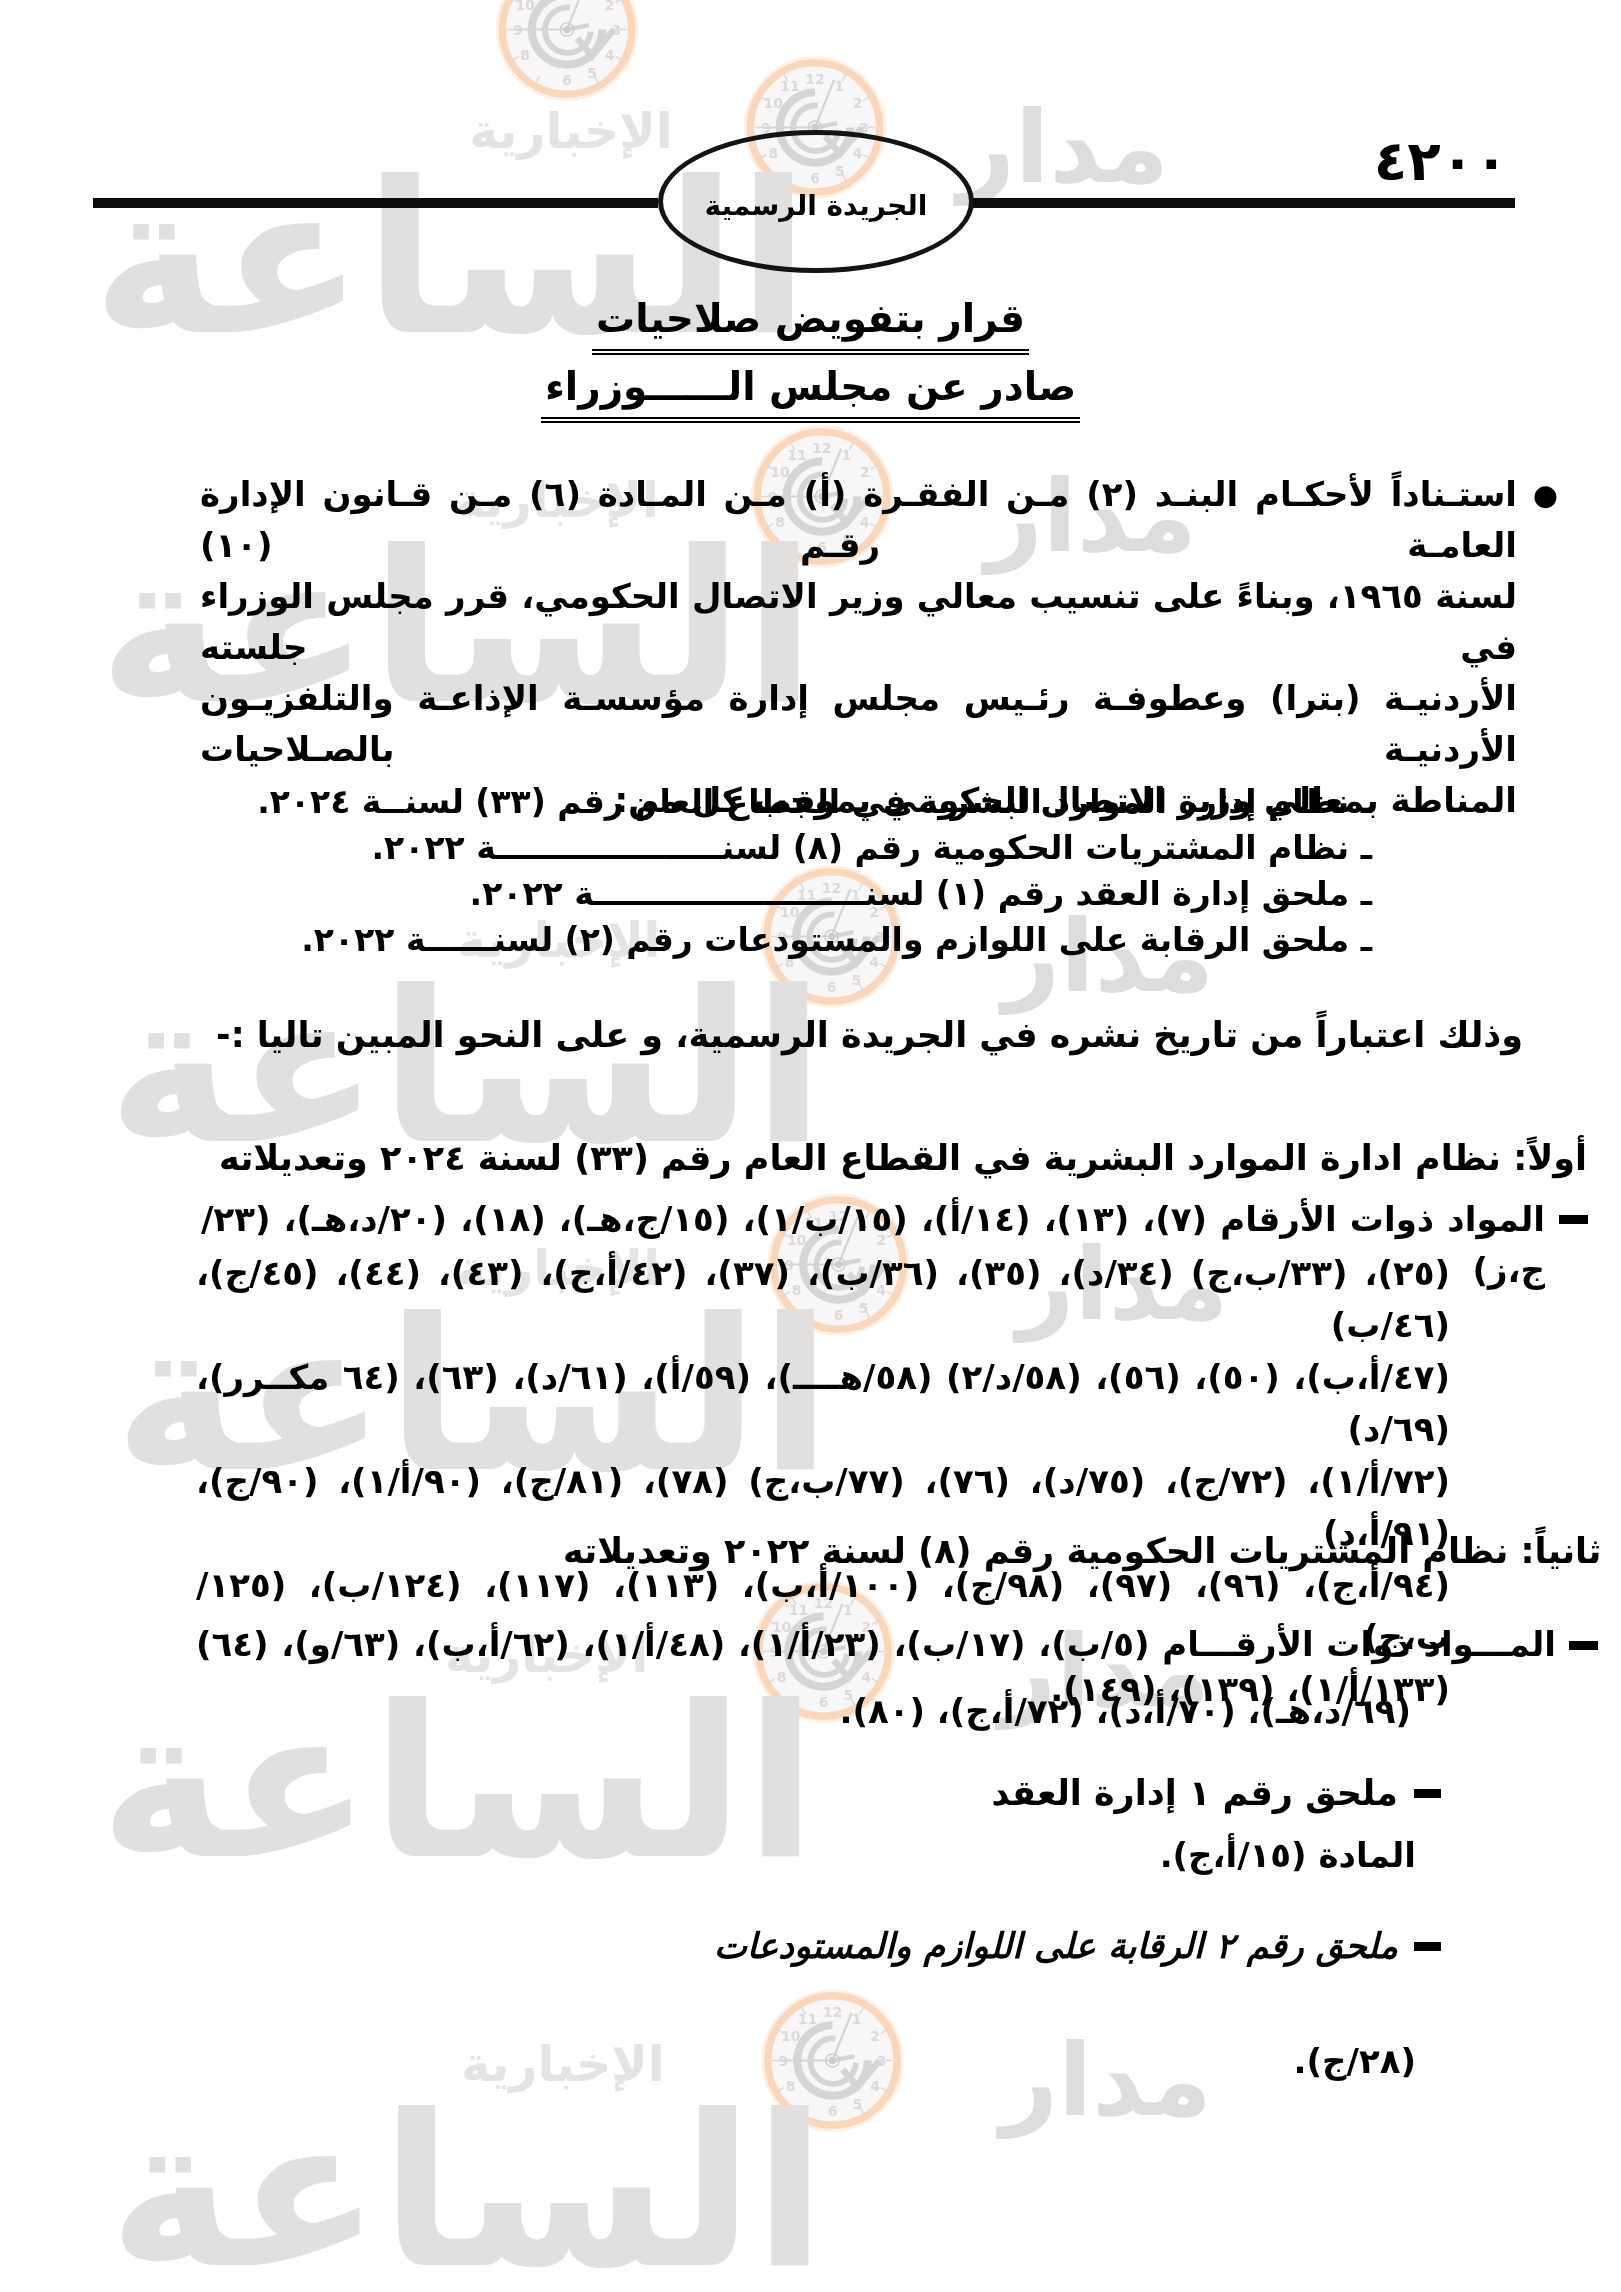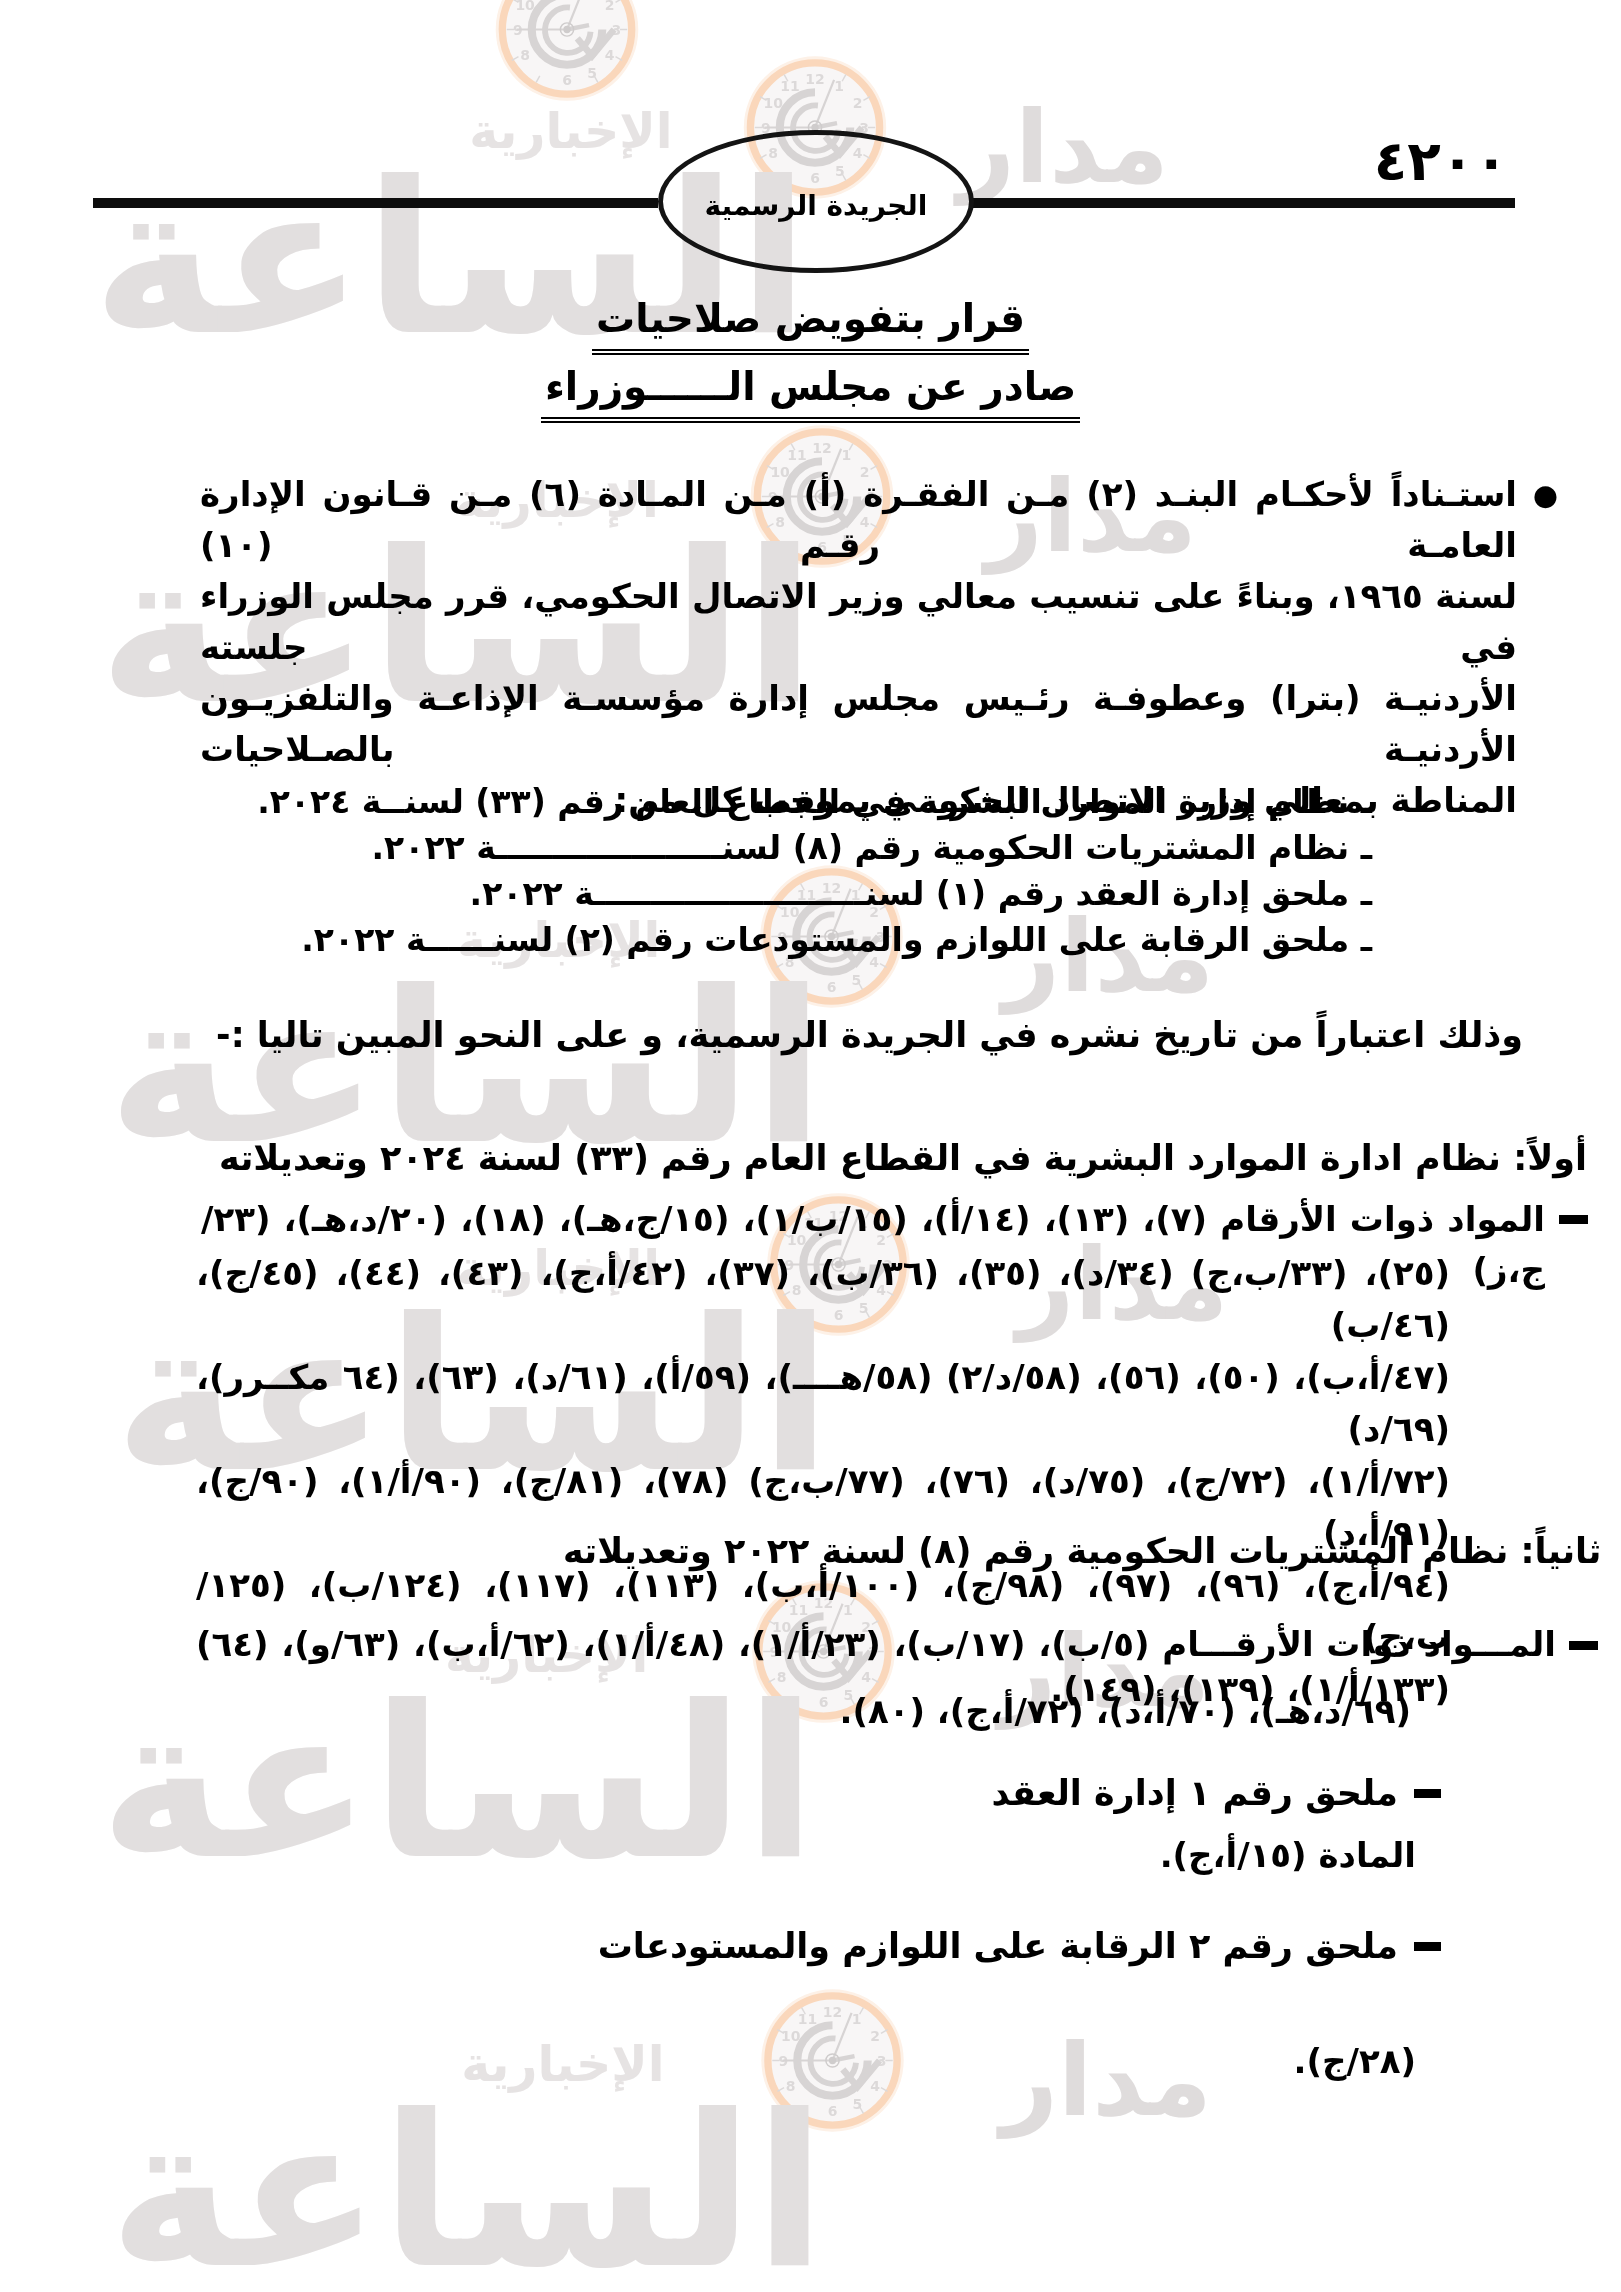--- a/index.html
+++ b/index.html
@@ -77,21 +77,21 @@
   .sec1-l1   { position:absolute; top:1194px; right:76px;  left:201px; z-index:2; }
   .sec1-cont { position:absolute; top:1247px; right:171px; left:196px; z-index:2; }
   .sec1-cont .txt { line-height:52px; }
 
   .sec2-l1 { position:absolute; top:1619px; right:65px; left:196px; z-index:2; }
   .sec2-l2 { position:absolute; top:1686px; right:210px; z-index:2; }
 
   .annex-row { position:absolute; z-index:2; display:flex; align-items:center; gap:15.7px; }
   .annex-row .dash { width:27.4px; height:8.8px; background:#000; flex:0 0 auto; }
   .annex1-row { top:1768px; right:180px;justify-content:space-between; }
-  .annex2-row { top:1921px; right:180px; }
+  .annex2-row { top:1921px; right:180px;font-style:italic; }
   .annex-row .txt { font-size:35px; white-space:nowrap; }
 
   .annex1-detail  { position:absolute; top:1830px; right:205px; z-index:2; }
   .annex2-detail1 { position:absolute; top:1981px; right:158px; left:223px; z-index:2; }
   .annex2-detail2 { position:absolute; top:2036px; right:205px; z-index:2; }
 </style>
 </head>
 <body>
 
 <div class="page">

